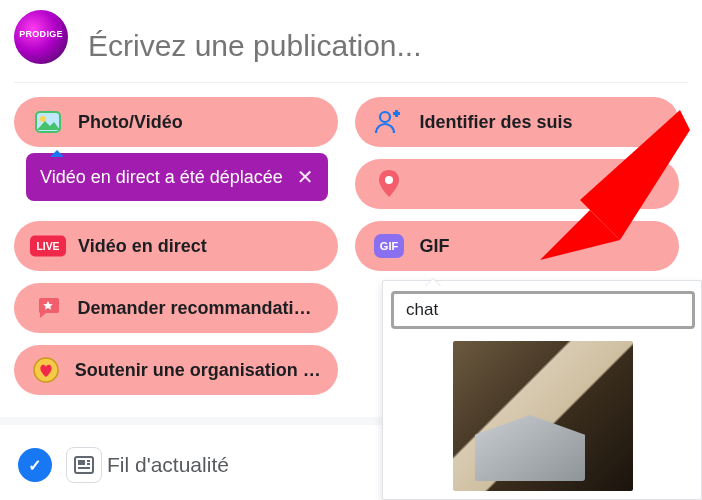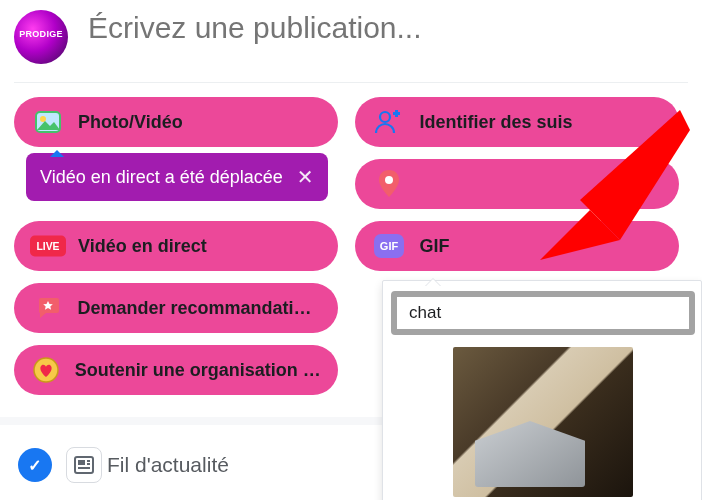--- a/index.html
+++ b/index.html
@@ -1,28 +1,28 @@
 <!DOCTYPE html>
 <html><head>
 <meta charset="utf-8">
 <style>
   html,body{margin:0;padding:0;font-family:Helvetica,Arial,sans-serif;background:#fff;color:#1c1e21;}
   .canvas{position:relative;width:702px;height:500px;overflow:hidden;}
-  .composer-row{display:flex;align-items:flex-start;padding:10px 14px 18px 14px;}
+  .composer-row{display:flex;align-items:flex-end;padding:10px 14px 18px 14px;}
   .avatar{width:54px;height:54px;border-radius:50%;background:
      radial-gradient(circle at 35% 35%,#ff3cf0 0%,#b000c8 45%,#3a0a55 100%);
      position:relative;flex:0 0 54px;}
   .avatar::after{content:"PRODIGE";position:absolute;left:0;right:0;top:19px;text-align:center;
      font-size:9px;font-weight:bold;color:#fff;letter-spacing:0.3px;}
   .composer-input{flex:1;margin-left:18px;font-size:30px;color:#bcc0c4;border:none;outline:none;}
   .divider{height:1px;background:#eceff1;margin:0 14px;}
   .chips{position:relative;padding:14px 14px 10px 14px;}
   .col{display:inline-block;vertical-align:top;width:48%;}
   .col.right{margin-left:2%;}
-  .chip{display:flex;align-items:center;height:50px;border-radius:26px;background:#ec4899;
+  .chip{display:flex;align-items:center;height:50px;border-radius:26px;background:#fca5a5;
         margin-bottom:12px;padding:0 16px;cursor:pointer;}
   .chip .icon{width:36px;height:28px;margin-right:12px;display:flex;align-items:center;justify-content:center;}
   .chip .label{font-size:18px;font-weight:600;color:#1c1e21;white-space:nowrap;overflow:hidden;text-overflow:ellipsis;}
   
   .tooltip{position:absolute;left:26px;top:70px;background:#a21caf;color:#fff;border-radius:8px;
            padding:12px 14px;display:flex;align-items:center;z-index:5;}
   .tooltip::before{content:"";position:absolute;top:-10px;left:24px;border:7px solid transparent;
            border-bottom-color:#1877f2;}
   .tooltip-text{font-size:18px;font-weight:500;}
   .tooltip-close{margin-left:14px;font-size:20px;cursor:pointer;opacity:0.9;}
@@ -34,21 +34,21 @@
     display:flex;align-items:center;justify-content:center;}
   .feed-label{margin-left:5px;font-size:21px;color:#575b60;}
   
   .gif-popover{position:absolute;right:0;top:280px;width:304px;background:#fff;
     border:1px solid #dfe2e7;border-radius:2px;box-shadow:0 4px 10px rgba(0,0,0,0.12);z-index:20;
     padding:10px 6px 8px 8px;}
   .gif-popover::before{content:"";position:absolute;top:-11px;left:42px;border:8px solid transparent;
     border-bottom-color:#dfe2e7;}
   .gif-popover::after{content:"";position:absolute;top:-9px;left:43px;border:7px solid transparent;
     border-bottom-color:#fff;}
-  .gif-search{width:100%;box-sizing:border-box;height:38px;border:6px solid #a3a3a3;border-radius:4px;
+  .gif-search{width:100%;box-sizing:border-box;height:38px;border:3px solid #a3a3a3;border-radius:4px;
     padding:16px 12px;font-size:17px;color:#1c1e21;}
   .gif-result{margin:12px auto 0 auto;width:180px;height:150px;background:
     linear-gradient(135deg,#6b5a3f 0%,#4a3b29 35%,#d8cbb2 36%,#cfbfa1 55%,#3a2d1d 56%,#1b140d 100%);
     position:relative;border-radius:2px;}
   .gif-result::after{content:"";position:absolute;left:22px;bottom:10px;width:110px;height:66px;
     background:linear-gradient(145deg,#c9cdd1,#8f9499);border-radius:3px;
     clip-path:polygon(0 100%,0 30%,50% 0,100% 30%,100% 100%);}
   
   .arrow{position:absolute;z-index:30;pointer-events:none;}
   

